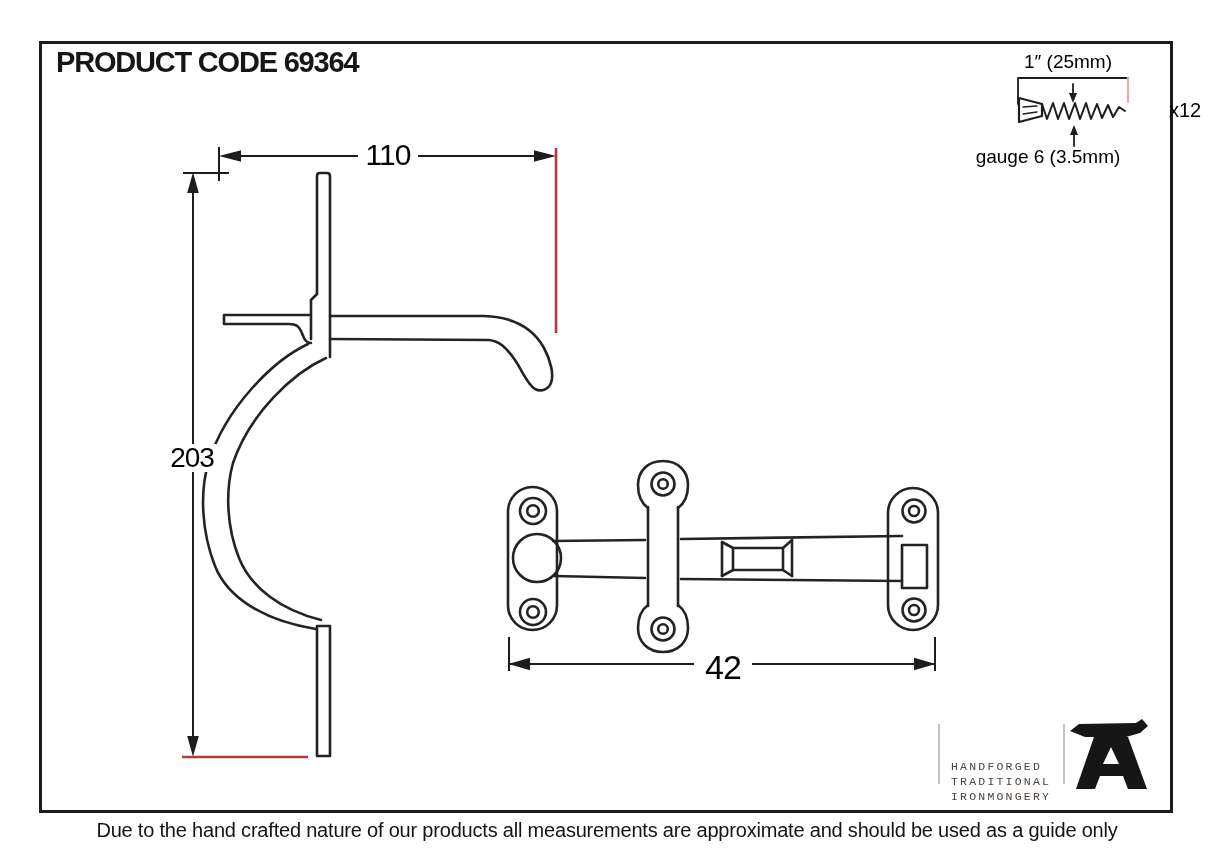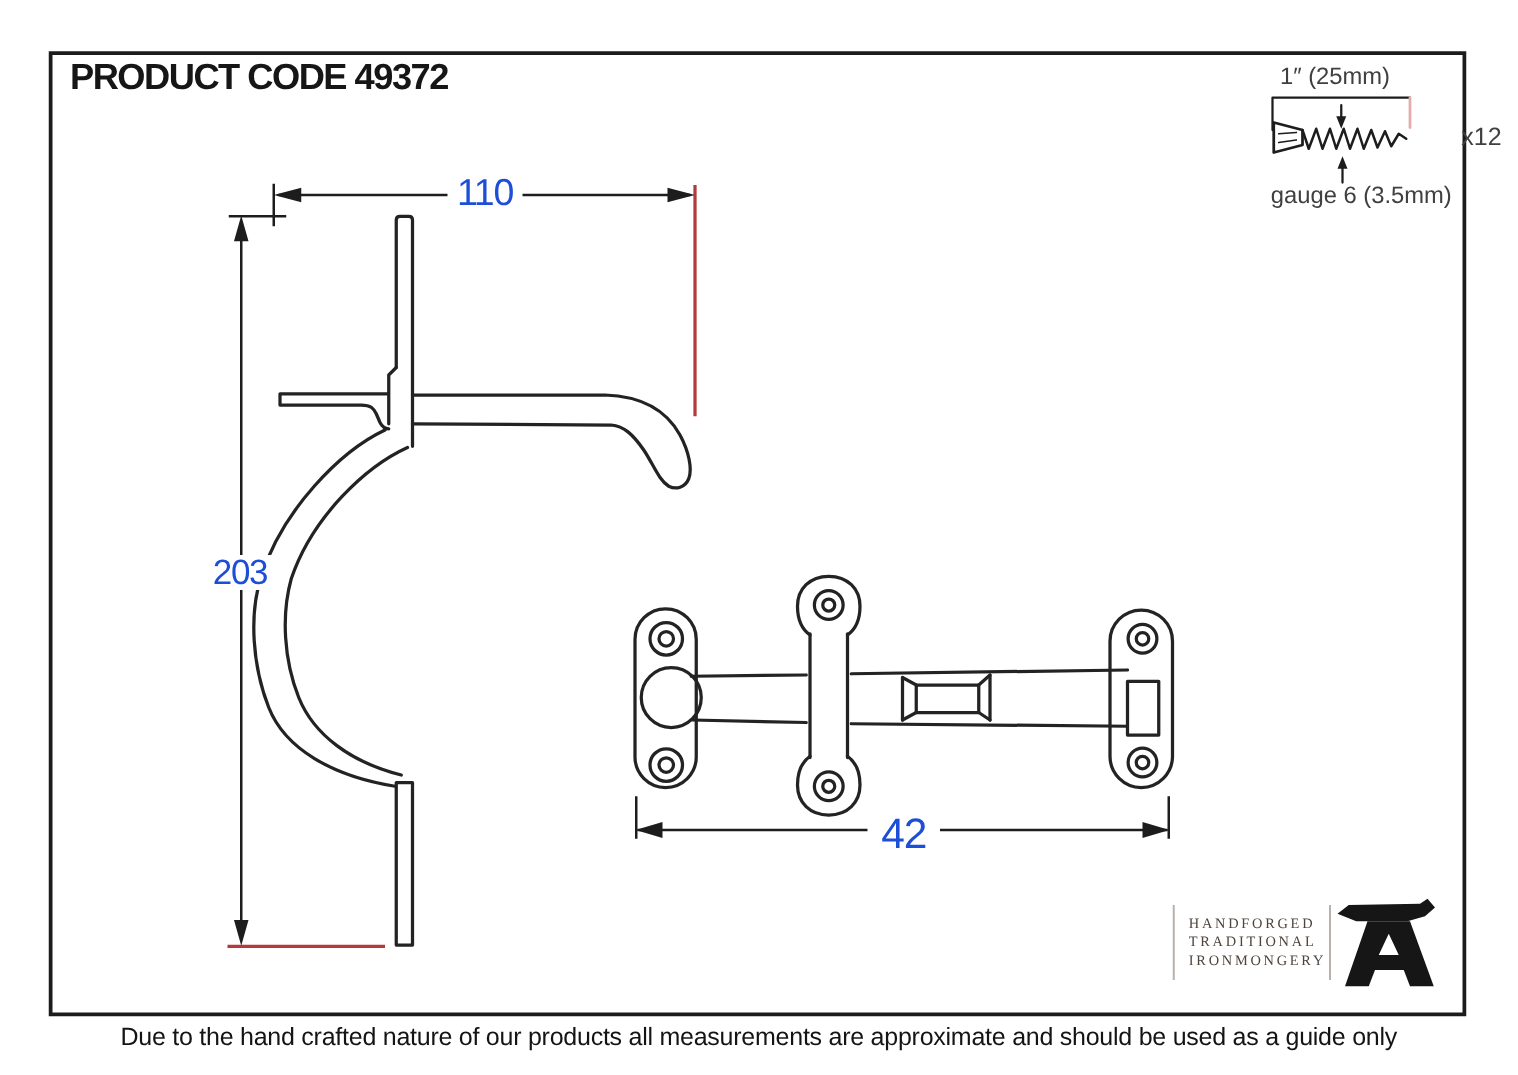--- a/index.html
+++ b/index.html
@@ -3,43 +3,43 @@
 <meta charset="utf-8">
 <style>
   html,body{margin:0;padding:0;background:#ffffff;}
   .page{position:relative;width:1214px;height:860px;background:#fff;overflow:hidden;
         font-family:"Liberation Sans",sans-serif;}
   .frame{position:absolute;left:39px;top:41px;width:1134px;height:772px;
          border:3px solid #1c1c1c;box-sizing:border-box;}
   .title{position:absolute;left:56px;top:46px;font-size:29px;font-weight:700;
          letter-spacing:-1.2px;color:#161616;white-space:nowrap;}
   .art{position:absolute;left:0;top:0;width:1214px;height:860px;}
-  .dim-label{position:absolute;background:#fff;text-align:center;color:#1d4ed8;
+  .dim-label{position:absolute;background:#fff;text-align:center;color:#000000;
              font-family:"Liberation Sans",sans-serif;white-space:nowrap;}
   .lbl-110{left:358px;top:140px;width:60px;height:30px;font-size:30px;line-height:30px;letter-spacing:-1px;}
   .lbl-203{left:164px;top:444px;width:56px;height:28px;font-size:28px;line-height:28px;letter-spacing:-1px;}
   .lbl-95{left:694px;top:650px;width:58px;height:34px;font-size:34px;line-height:34px;letter-spacing:-1px;}
-  .screw-txt{position:absolute;color:#404040;font-size:19px;white-space:nowrap;}
+  .screw-txt{position:absolute;color:#000000;font-size:19px;white-space:nowrap;}
   .screw-len{left:1003px;top:51px;width:130px;text-align:center;}
   .screw-qty{left:1133px;top:99px;font-size:20px;margin-left:36px;}
-  .screw-gauge{left:1004px;top:146px;width:170px;text-align:center;}
-  .logo-text{position:absolute;left:951px;top:732px;width:112px;color:#4d443c;
-             font-family:Liberation Serif, serif;font-size:11.5px;line-height:15px;
+  .screw-gauge{left:963px;top:146px;width:170px;text-align:center;}
+  .logo-text{position:absolute;left:951px;top:759px;width:112px;color:#4d443c;
+             font-family:Liberation Mono, monospace;font-size:11.5px;line-height:15px;
              letter-spacing:2.2px;white-space:nowrap;}
   .disclaimer{position:absolute;left:0;top:819px;width:1214px;text-align:center;
               color:#141414;font-size:20px;letter-spacing:-0.2px;white-space:nowrap;}
 </style>
 </head>
 <body>
 
 <div class="page">
 
   <div class="frame"></div>
 
-  <div class="title">PRODUCT CODE 49372</div>
+  <div class="title">PRODUCT CODE 69364</div>
 
   <svg class="art" viewBox="0 0 1214 860">
 
     <g fill="none" stroke="#232323" stroke-width="2.6" stroke-linecap="round" stroke-linejoin="round">
 
       <path d="M 317,294 L 317,176 Q 317,173 320,173 L 327,173 Q 330,173 330,176 L 330,357"></path>
       <path d="M 317,294 L 311,300 L 311,339"></path>
 
       <path d="M 310,315 L 224,315 L 224,324 L 289,324 C 297,324 299,327 301,331 L 304,338 C 306,342 308,343 311,343"></path>
 

